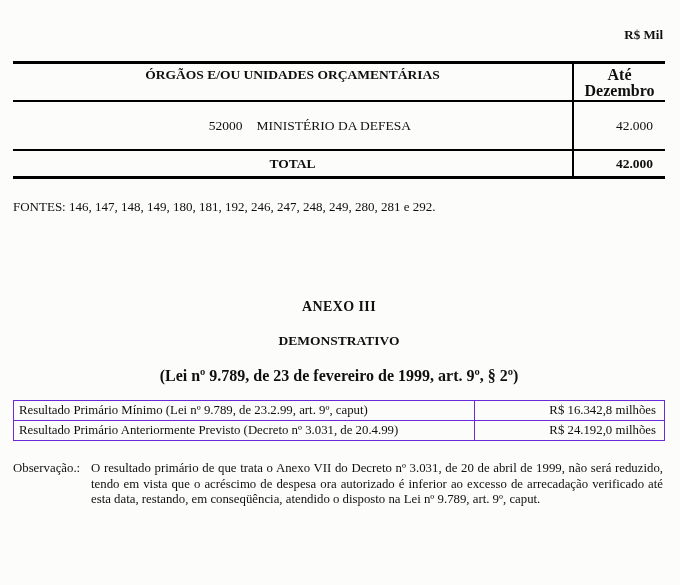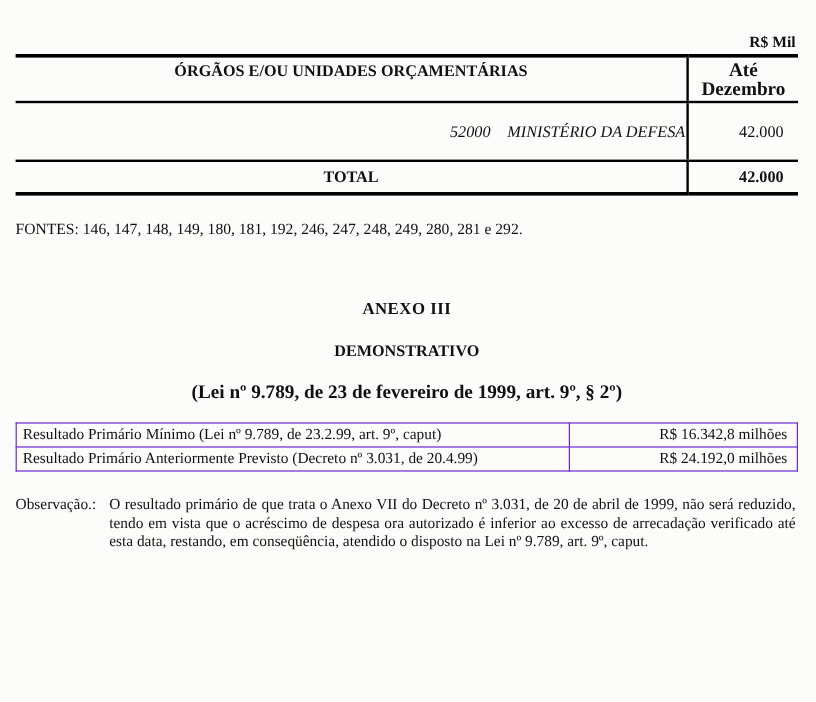--- a/index.html
+++ b/index.html
@@ -23,43 +23,43 @@
   .currency-unit {
     margin-top: 17px;
     text-align: right;
     font-weight: bold;
     font-size: 13px;
     padding-right: 2px;
   }
 
   table { border-collapse: collapse; width: 100%; }
 
-  .t1 { margin-top: 2px; }
+  .t1 { margin-top: 18px; }
   .t1 th, .t1 td { font-size: 13.5px; }
   .t1 .col-val { width: 92px; }
   .t1 thead th {
     border-top: 3px solid #000;
     border-bottom: 2px solid #000;
     vertical-align: top;
     padding-top: 3px;
     font-weight: bold;
   }
   .t1 .divider { border-left: 2px solid #000; }
   .t1 .val-header div { text-align: center; line-height: 16px; font-size: 16px; }
   .t1 .data-row td { border-bottom: 2px solid #000; height: 45px; vertical-align: middle; }
-  .t1 .data-row .org { text-align: right; padding-left: 36px; font-style: italic; }
+  .t1 .data-row .org { text-align: center; padding-left: 36px; }
   .t1 .data-row .org .orgname { margin-left: 14px; }
   .t1 .data-row .val { text-align: right; padding-right: 12px; }
   .t1 .total-row td { border-bottom: 3px solid #000; font-weight: bold; height: 23px; vertical-align: middle; }
   .t1 .total-row .label { text-align: center; }
   .t1 .total-row .val { text-align: right; padding-right: 12px; }
 
   .fontes { margin-top: 20px; font-size: 13px; }
 
-  .a3-title { margin-top: 52px; }
+  .a3-title { margin-top: 84px; }
   .a3-sub { margin-top: 18px; font-size: 13.5px; }
   .law-ref { margin-top: 18px; font-size: 16px; }
 
   .t2 { margin-top: 15px; }
   .t2 td { border: 1px solid #6d28d9; font-size: 12.8px; padding: 1px 5px; height: 17px; }
   .t2 .val { width: 176px; text-align: right; padding-right: 8px; }
 
   .obs { display: flex; margin-top: 20px; font-size: 12.8px; line-height: 15.5px; }
   .obs .obs-label { flex: 0 0 78px; }
   .obs .obs-text { flex: 1; text-align: justify; padding-right: 2px; }

